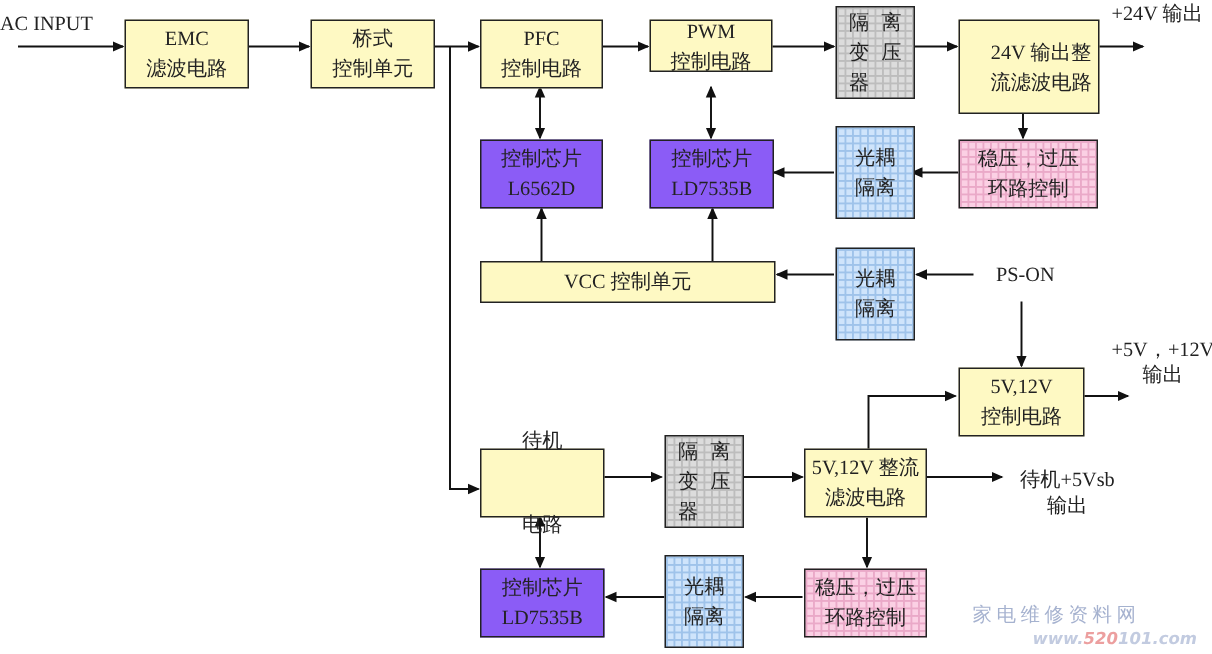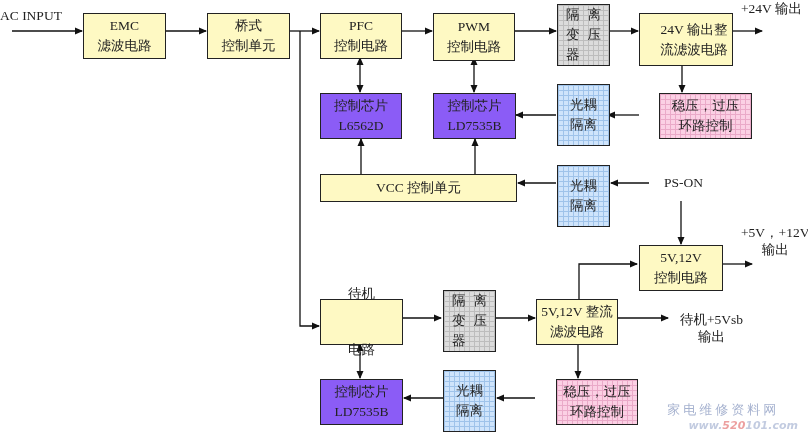--- a/index.html
+++ b/index.html
@@ -15,26 +15,26 @@
            background-image: linear-gradient(#9fc3ea 1px, transparent 1px),
                              linear-gradient(90deg, #9fc3ea 1px, transparent 1px);
            background-size: 5px 5px; }
   .gray  { background-color: #dcdcdc;
            background-image: linear-gradient(#bdbdbd 1px, transparent 1px),
                              linear-gradient(90deg, #bdbdbd 1px, transparent 1px);
            background-size: 5px 5px; }
   .pink  { background-color: #fbd0e4;
            background-image: linear-gradient(#eaa9c8 1px, transparent 1px),
                              linear-gradient(90deg, #eaa9c8 1px, transparent 1px);
-           background-size: 5px 5px; margin-left: 20px; }
+           background-size: 5px 5px; }
   .xfmr { display: grid; grid-template-columns: 1fr 1fr; align-content: center;
           justify-items: center; font-size: 13.5px; line-height: 20px; padding: 0 4px; }
   .xfmr .c3 { justify-self: start; padding-left: 4px; }
   .label { position: absolute; font-size: 13.5px; line-height: 17px; white-space: nowrap; text-align: center; }
-  .wm { position: absolute; right: 10px; bottom: 4px; text-align: center; opacity: 0.6; }
+  .wm { position: absolute; right: 10px; bottom: 4px; opacity: 0.6; }
   .wm .t1 { font-size: 13px; color: #6b7fb0; letter-spacing: 3px; }
   .wm .t2 { font-family: "DejaVu Sans", sans-serif; font-weight: bold; font-style: italic;
             font-size: 11px; color: #9aa9cc; margin-left: 40px; }
   .wm .t2 span { color: #e06060; }
 </style>
 </head>
 <body>
 
 <svg class="wires" width="808" height="436">
   <defs>
@@ -109,32 +109,32 @@
   <span class="l">滤波电路</span>
 </div>
 <div class="box" style="left:207px;top:13px;width:83px;height:46px;">
   <span class="l">桥式</span>
   <span class="l">控制单元</span>
 </div>
 <div class="box" style="left:320px;top:13px;width:82px;height:46px;">
   <span class="l">PFC</span>
   <span class="l">控制电路</span>
 </div>
-<div class="box" style="left:433px;top:13px;width:82px;height:48px;">
+<div class="box" style="left:433px;top:13px;width:82px;height:35px;">
   <span class="l">PWM</span>
   <span class="l">控制电路</span>
 </div>
 <div class="box gray xfmr" style="left:557px;top:4px;width:53px;height:62px;">
   <span>隔</span>
   <span>离</span>
   <span>变</span>
   <span>压</span>
   <span class="c3">器</span>
 </div>
-<div class="box" style="left:639px;top:13px;width:94px;height:53px;padding-left:16px;">
+<div class="box" style="left:639px;top:13px;width:94px;height:63px;padding-left:16px;">
   <span class="l">24V 输出整</span>
   <span class="l">流滤波电路</span>
 </div>
 <div class="label" style="left:741px;top:0px;">+24V 输出</div>
 
 <div class="box green" style="left:320px;top:93px;width:82px;height:46px;">
   <span class="l">控制芯片</span>
   <span class="l">L6562D</span>
 </div>
 <div class="box green" style="left:433px;top:93px;width:83px;height:46px;">

